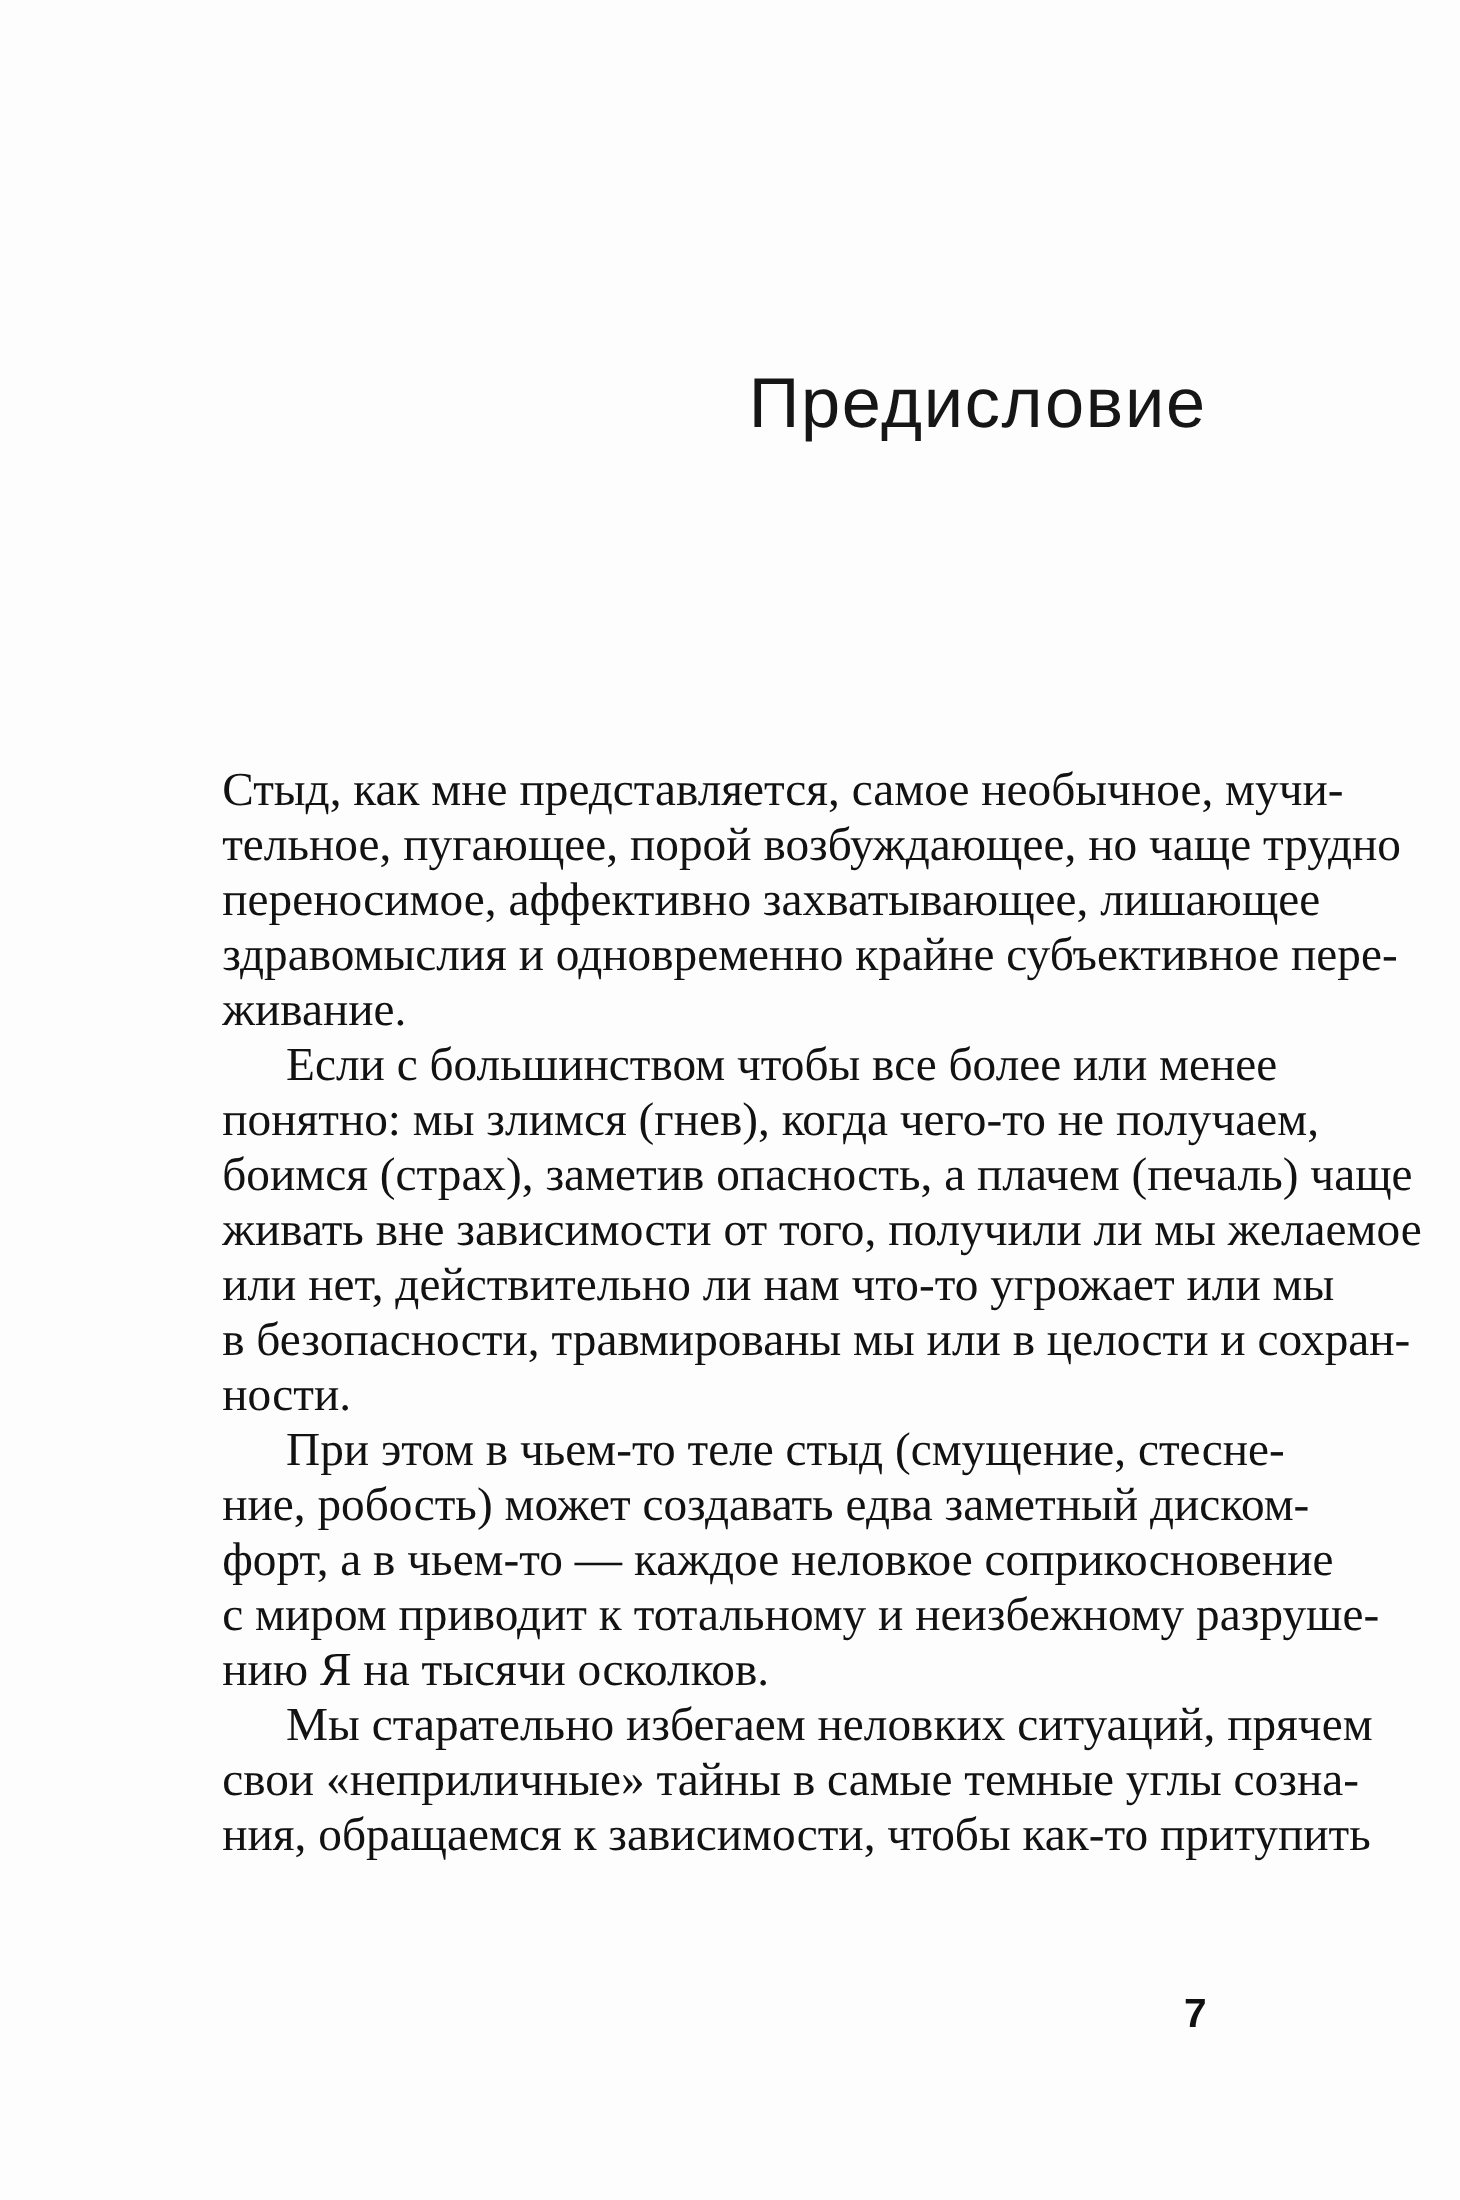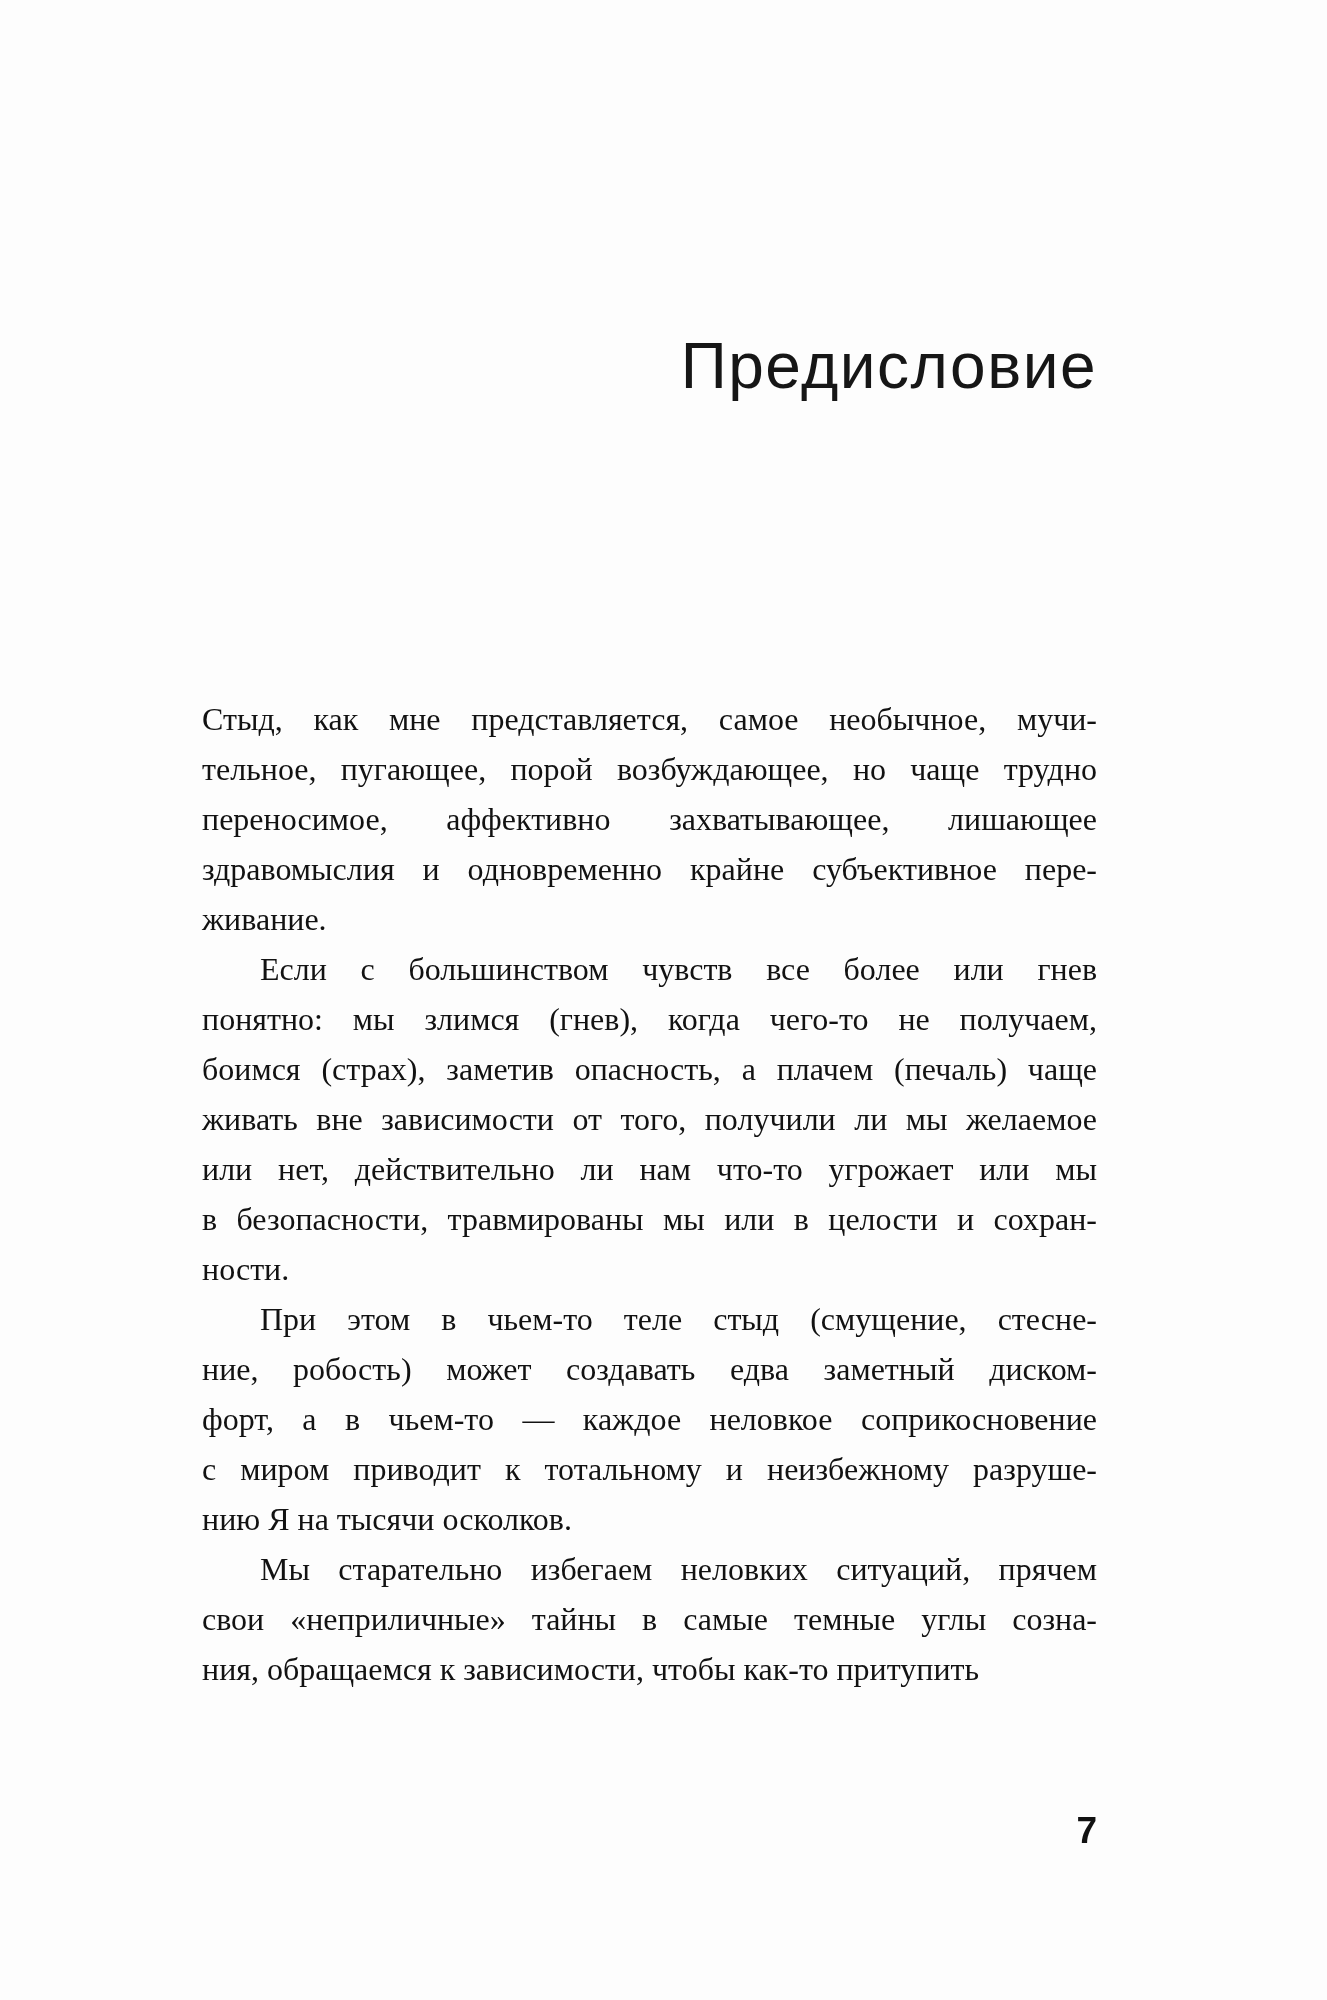--- a/index.html
+++ b/index.html
@@ -32,21 +32,21 @@
     letter-spacing: 1.5px;
     color: #161616;
     white-space: nowrap;
   }
   .body-text {
     position: absolute;
     top: 694px;
     left: 202px;
     width: 895px;
     font-family: "Liberation Serif", "DejaVu Serif", serif;
-    font-size: 32px;
+    font-size: 43px;
     color: #121212;
   }
   .line {
     height: 50px;
     line-height: 50px;
     white-space: nowrap;
     text-align: justify;
     text-align-last: justify;
     color: #121212;
   }
@@ -76,21 +76,21 @@
 
 <div class="page">
   <div class="chapter-title">Предисловие</div>
 
   <div class="body-text">
       <div class="line">Стыд, как мне представляется, самое необычное, мучи-</div>
       <div class="line">тельное, пугающее, порой возбуждающее, но чаще трудно</div>
       <div class="line">переносимое, аффективно захватывающее, лишающее</div>
       <div class="line">здравомыслия и одновременно крайне субъективное пере-</div>
       <div class="line last">живание.</div>
-      <div class="line indent">Если с большинством чувств все более или гнев</div>
+      <div class="line indent">Если с большинством чтобы все более или менее</div>
       <div class="line">понятно: мы злимся (гнев), когда чего-то не получаем,</div>
       <div class="line">боимся (страх), заметив опасность, а плачем (печаль) чаще</div>
       <div class="line">живать вне зависимости от того, получили ли мы желаемое</div>
       <div class="line">или нет, действительно ли нам что-то угрожает или мы</div>
       <div class="line">в безопасности, травмированы мы или в целости и сохран-</div>
       <div class="line last">ности.</div>
       <div class="line indent">При этом в чьем-то теле стыд (смущение, стесне-</div>
       <div class="line">ние, робость) может создавать едва заметный диском-</div>
       <div class="line">форт, а в чьем-то — каждое неловкое соприкосновение</div>
       <div class="line">с миром приводит к тотальному и неизбежному разруше-</div>

